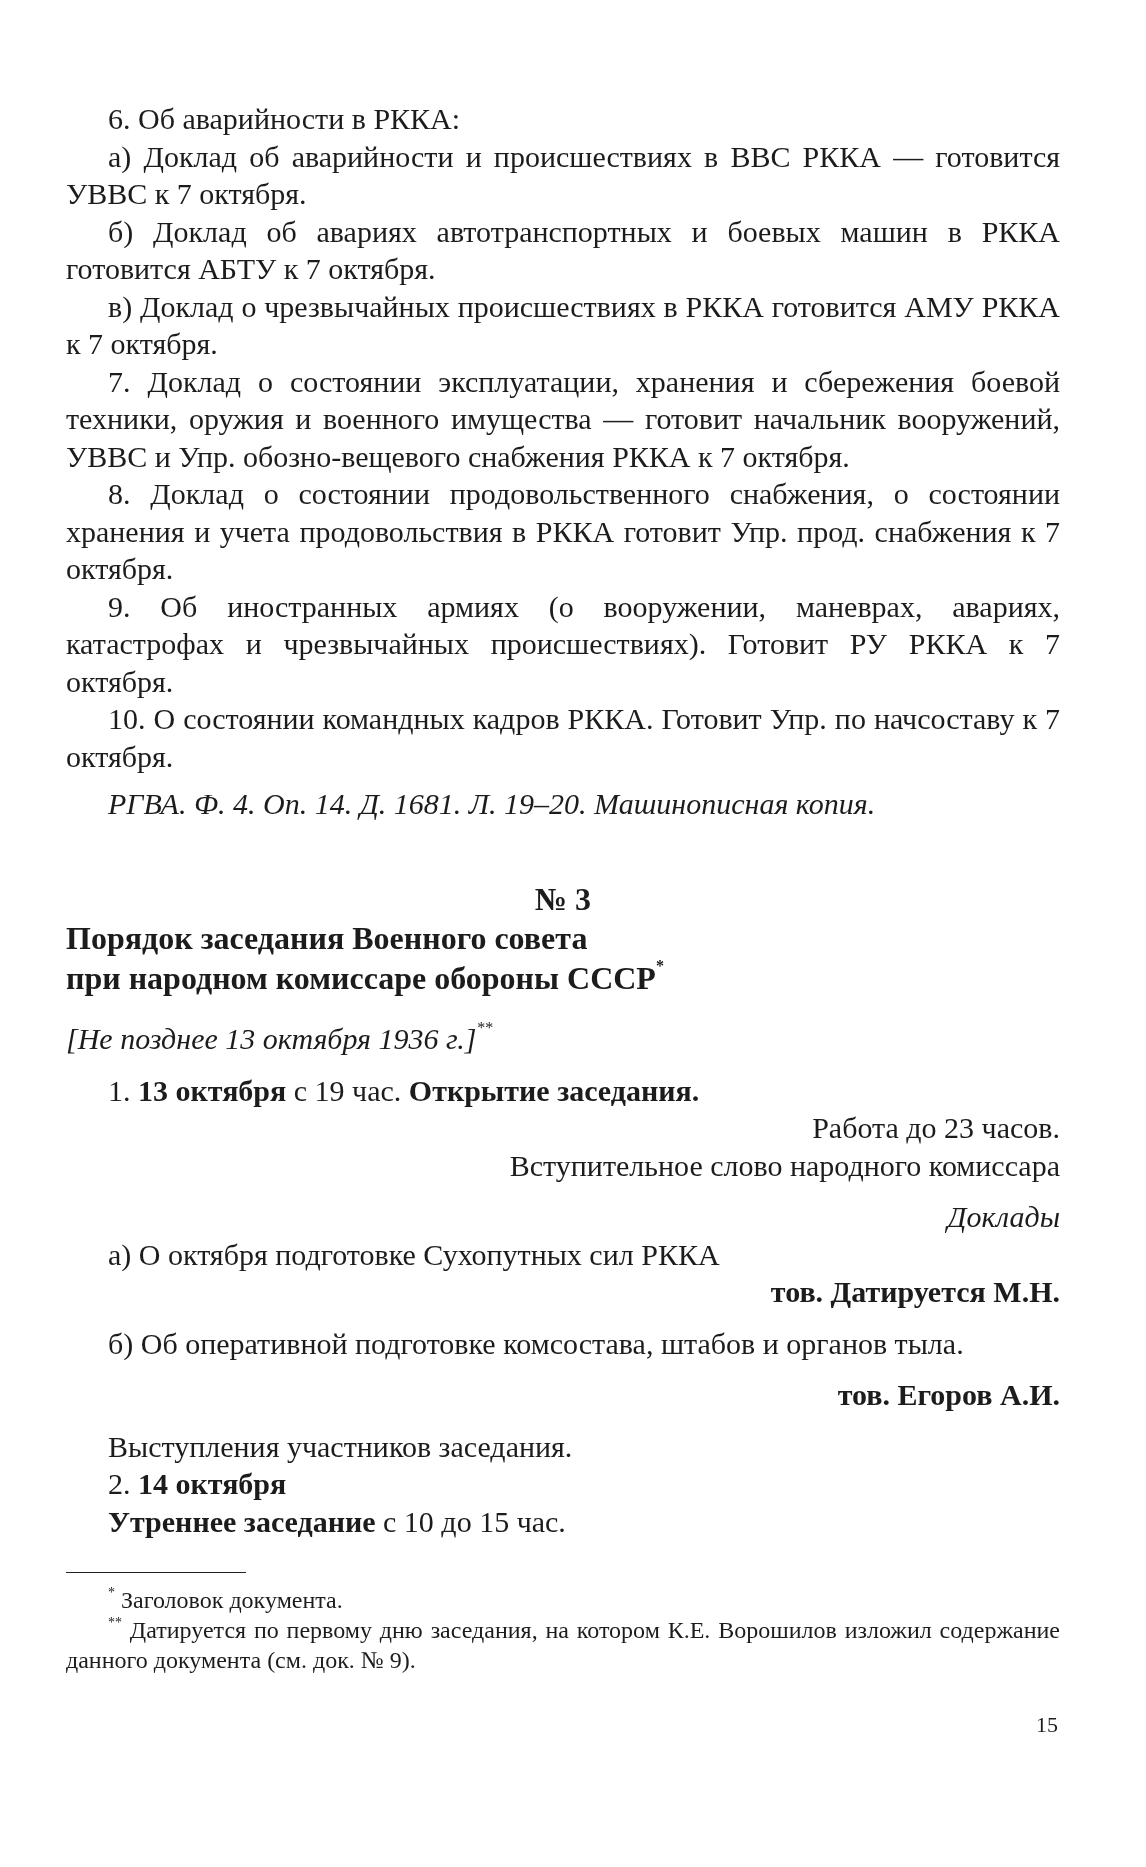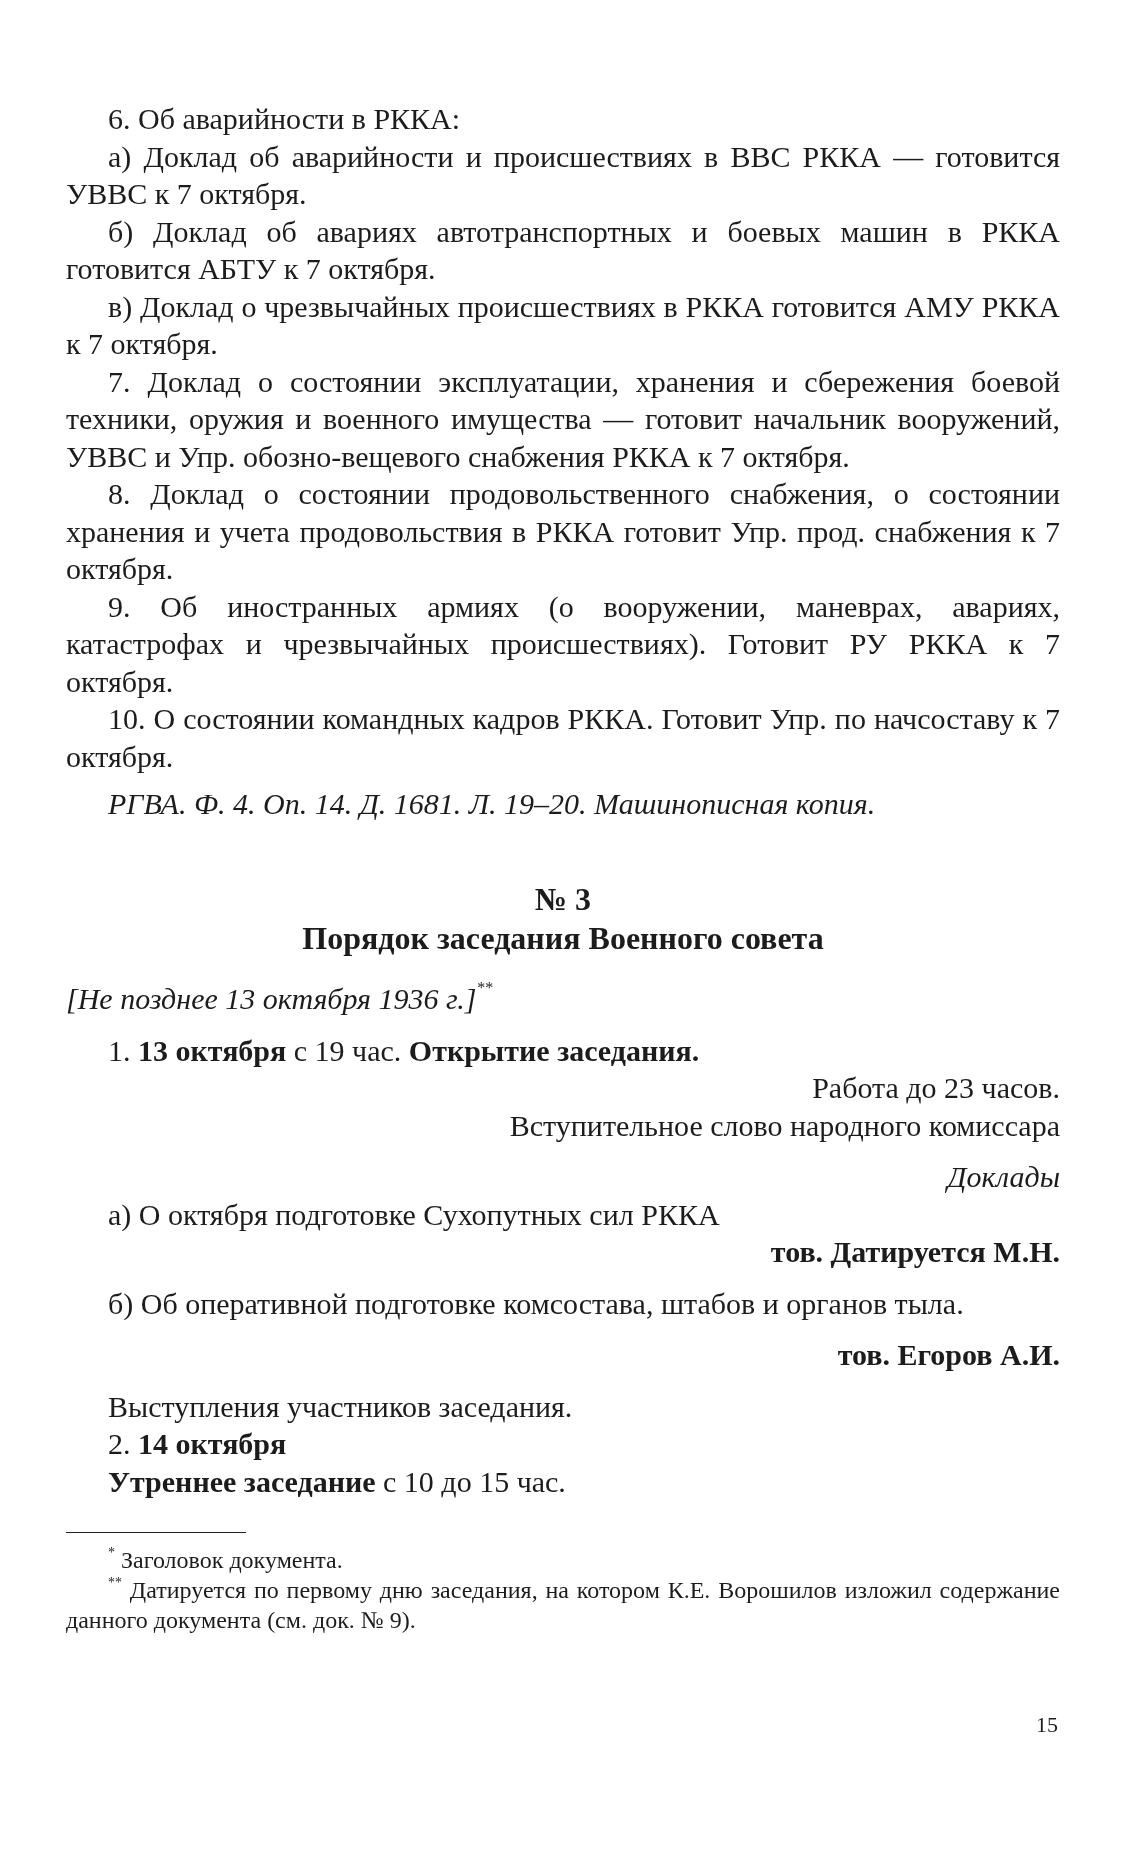--- a/index.html
+++ b/index.html
@@ -6,21 +6,21 @@
   body { width:1146px; height:1867px; position:relative; overflow:hidden;
          font-family:"Liberation Serif", serif; color:#1c1c1c; }
   .page { position:absolute; left:66px; top:100px; width:994px; font-size:30px; line-height:37.5px; }
   p { margin:0; text-align:justify; }
   .ind { text-indent:42px; }
   .center { text-align:right; text-indent:0; }
   .b { font-weight:bold; }
   .i { font-style:italic;font-family:Liberation Serif, serif; }
   .src { margin-top:10px; text-indent:42px; font-style:italic; }
   .docnum { margin-top:58px; text-align:center; font-weight:bold; font-size:32px; }
-  .title { text-align:center; font-weight:bold; font-size:32px; line-height:40px; }
+  .title { font-weight:bold; font-size:32px; line-height:40px; }
   .date { text-align:left; font-style:italic; margin-top:22px; padding-right:14px; }
   .sp { margin-top:14px; }
   sup { font-size:16px; vertical-align:top; line-height:16px; }
   .rule { width:180px; border-top:1.5px solid #222; margin:32px 0 12px 0; }
   .fn { font-size:24px; line-height:30px; text-indent:42px; }
   .fn sup { font-size:14px; }
   .pagenum { position:absolute; left:1036px; top:1712px; font-size:22px; }
 </style>
 </head>
 <body>
@@ -32,20 +32,21 @@
   <p class="ind">в) Доклад о чрезвычайных происшествиях в РККА готовится АМУ РККА к 7 октября.</p>
   <p class="ind">7. Доклад о состоянии эксплуатации, хранения и сбережения боевой техники, оружия и военного имущества — готовит начальник вооружений, УВВС и Упр. обозно-вещевого снабжения РККА к 7 октября.</p>
   <p class="ind">8. Доклад о состоянии продовольственного снабжения, о состоянии хранения и учета продовольствия в РККА готовит Упр. прод. снабжения к 7 октября.</p>
   <p class="ind">9. Об иностранных армиях (о вооружении, маневрах, авариях, катастрофах и чрезвычайных происшествиях). Готовит РУ РККА к 7 октября.</p>
   <p class="ind">10. О состоянии командных кадров РККА. Готовит Упр. по начсоставу к 7 октября.</p>
   <p class="src">РГВА. Ф. 4. Оп. 14. Д. 1681. Л. 19–20. Машинописная копия.</p>
 
   <div class="docnum">№ 3</div>
   <div class="title">
     <div>Порядок заседания Военного совета</div>
+    <div><span>при народном комиссаре обороны СССР</span><sup>*</sup></div>
   </div>
   <div class="date"><span>[Не позднее 13 октября 1936 г.]</span><sup>**</sup></div>
 
   <p class="ind sp">
     <span>1.</span>
     <span class="b">13 октября</span>
     <span>с 19 час.</span>
     <span class="b">Открытие заседания.</span>
   </p>
   <p class="center">Работа до 23 часов.</p>

